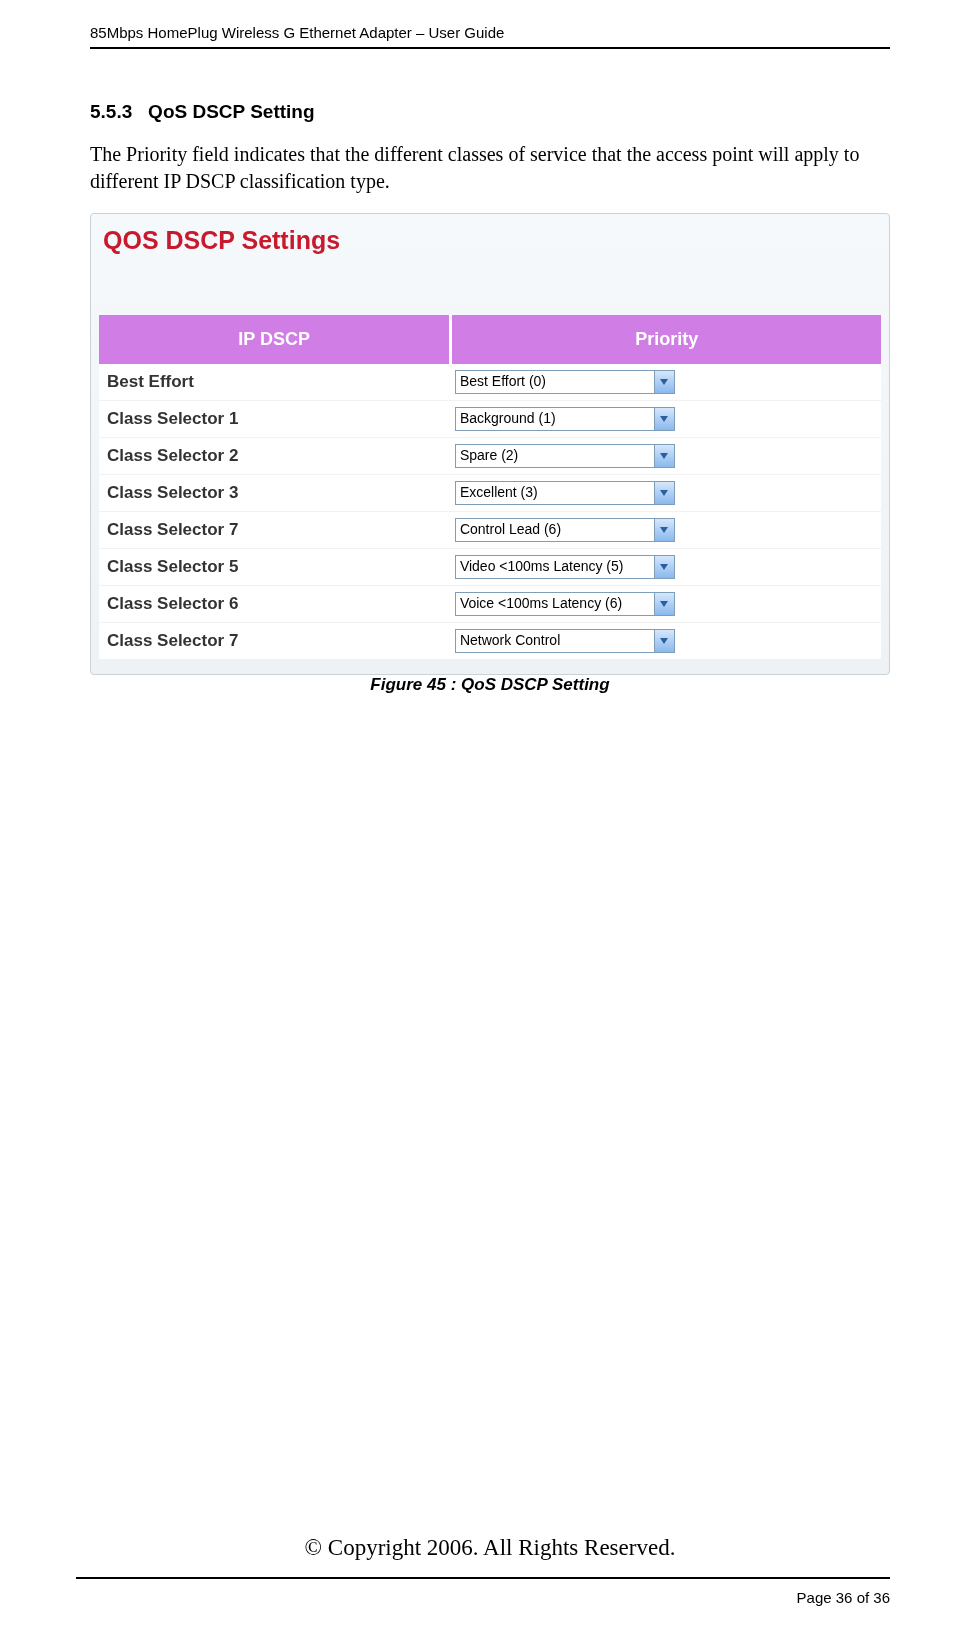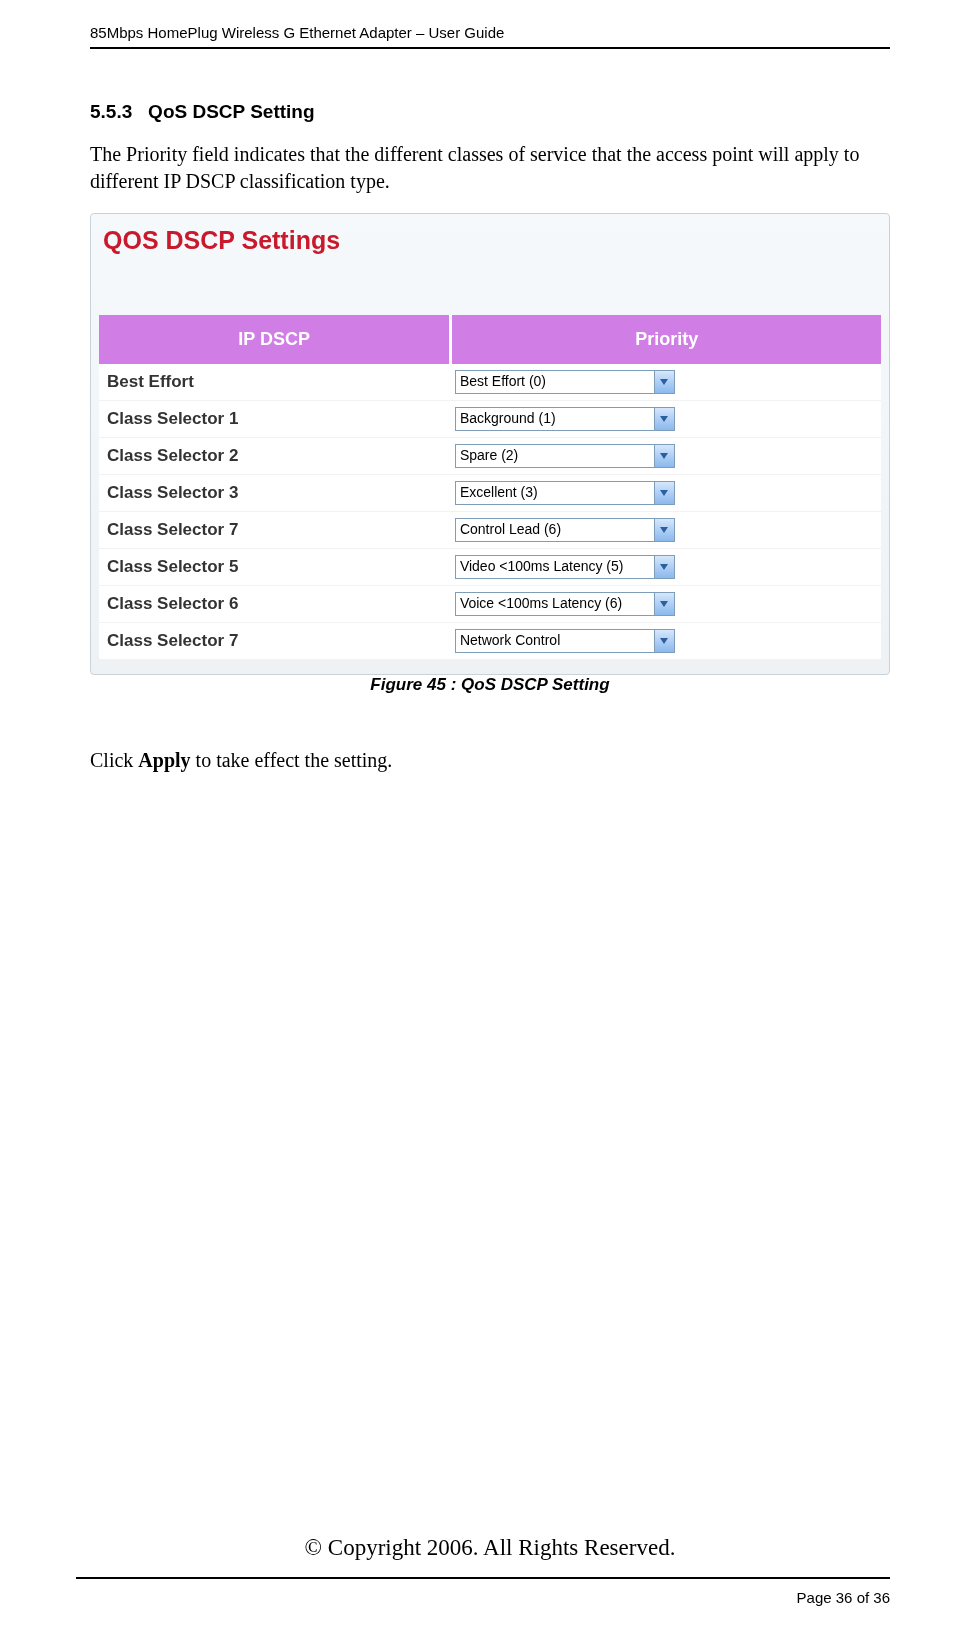--- a/index.html
+++ b/index.html
@@ -283,23 +283,20 @@
                 </div>
             </div>
           </td>
         </tr>
       </tbody>
     </table>
   </div>
 
   <div class="figure-caption">Figure 45 : QoS DSCP Setting</div>
 
-  <p class="apply-para">
-    <span>Click </span><span class="bold">Apply</span><span> to take effect the setting.</span>
-  </p>
 </div>
 
 <div class="copyright">© Copyright 2006.  All Rights Reserved.</div>
 
 <div class="footer-area">
   <hr class="hr-bottom">
   <div class="page-num">Page 36 of 36</div>
 </div>
 
 </body></html>

